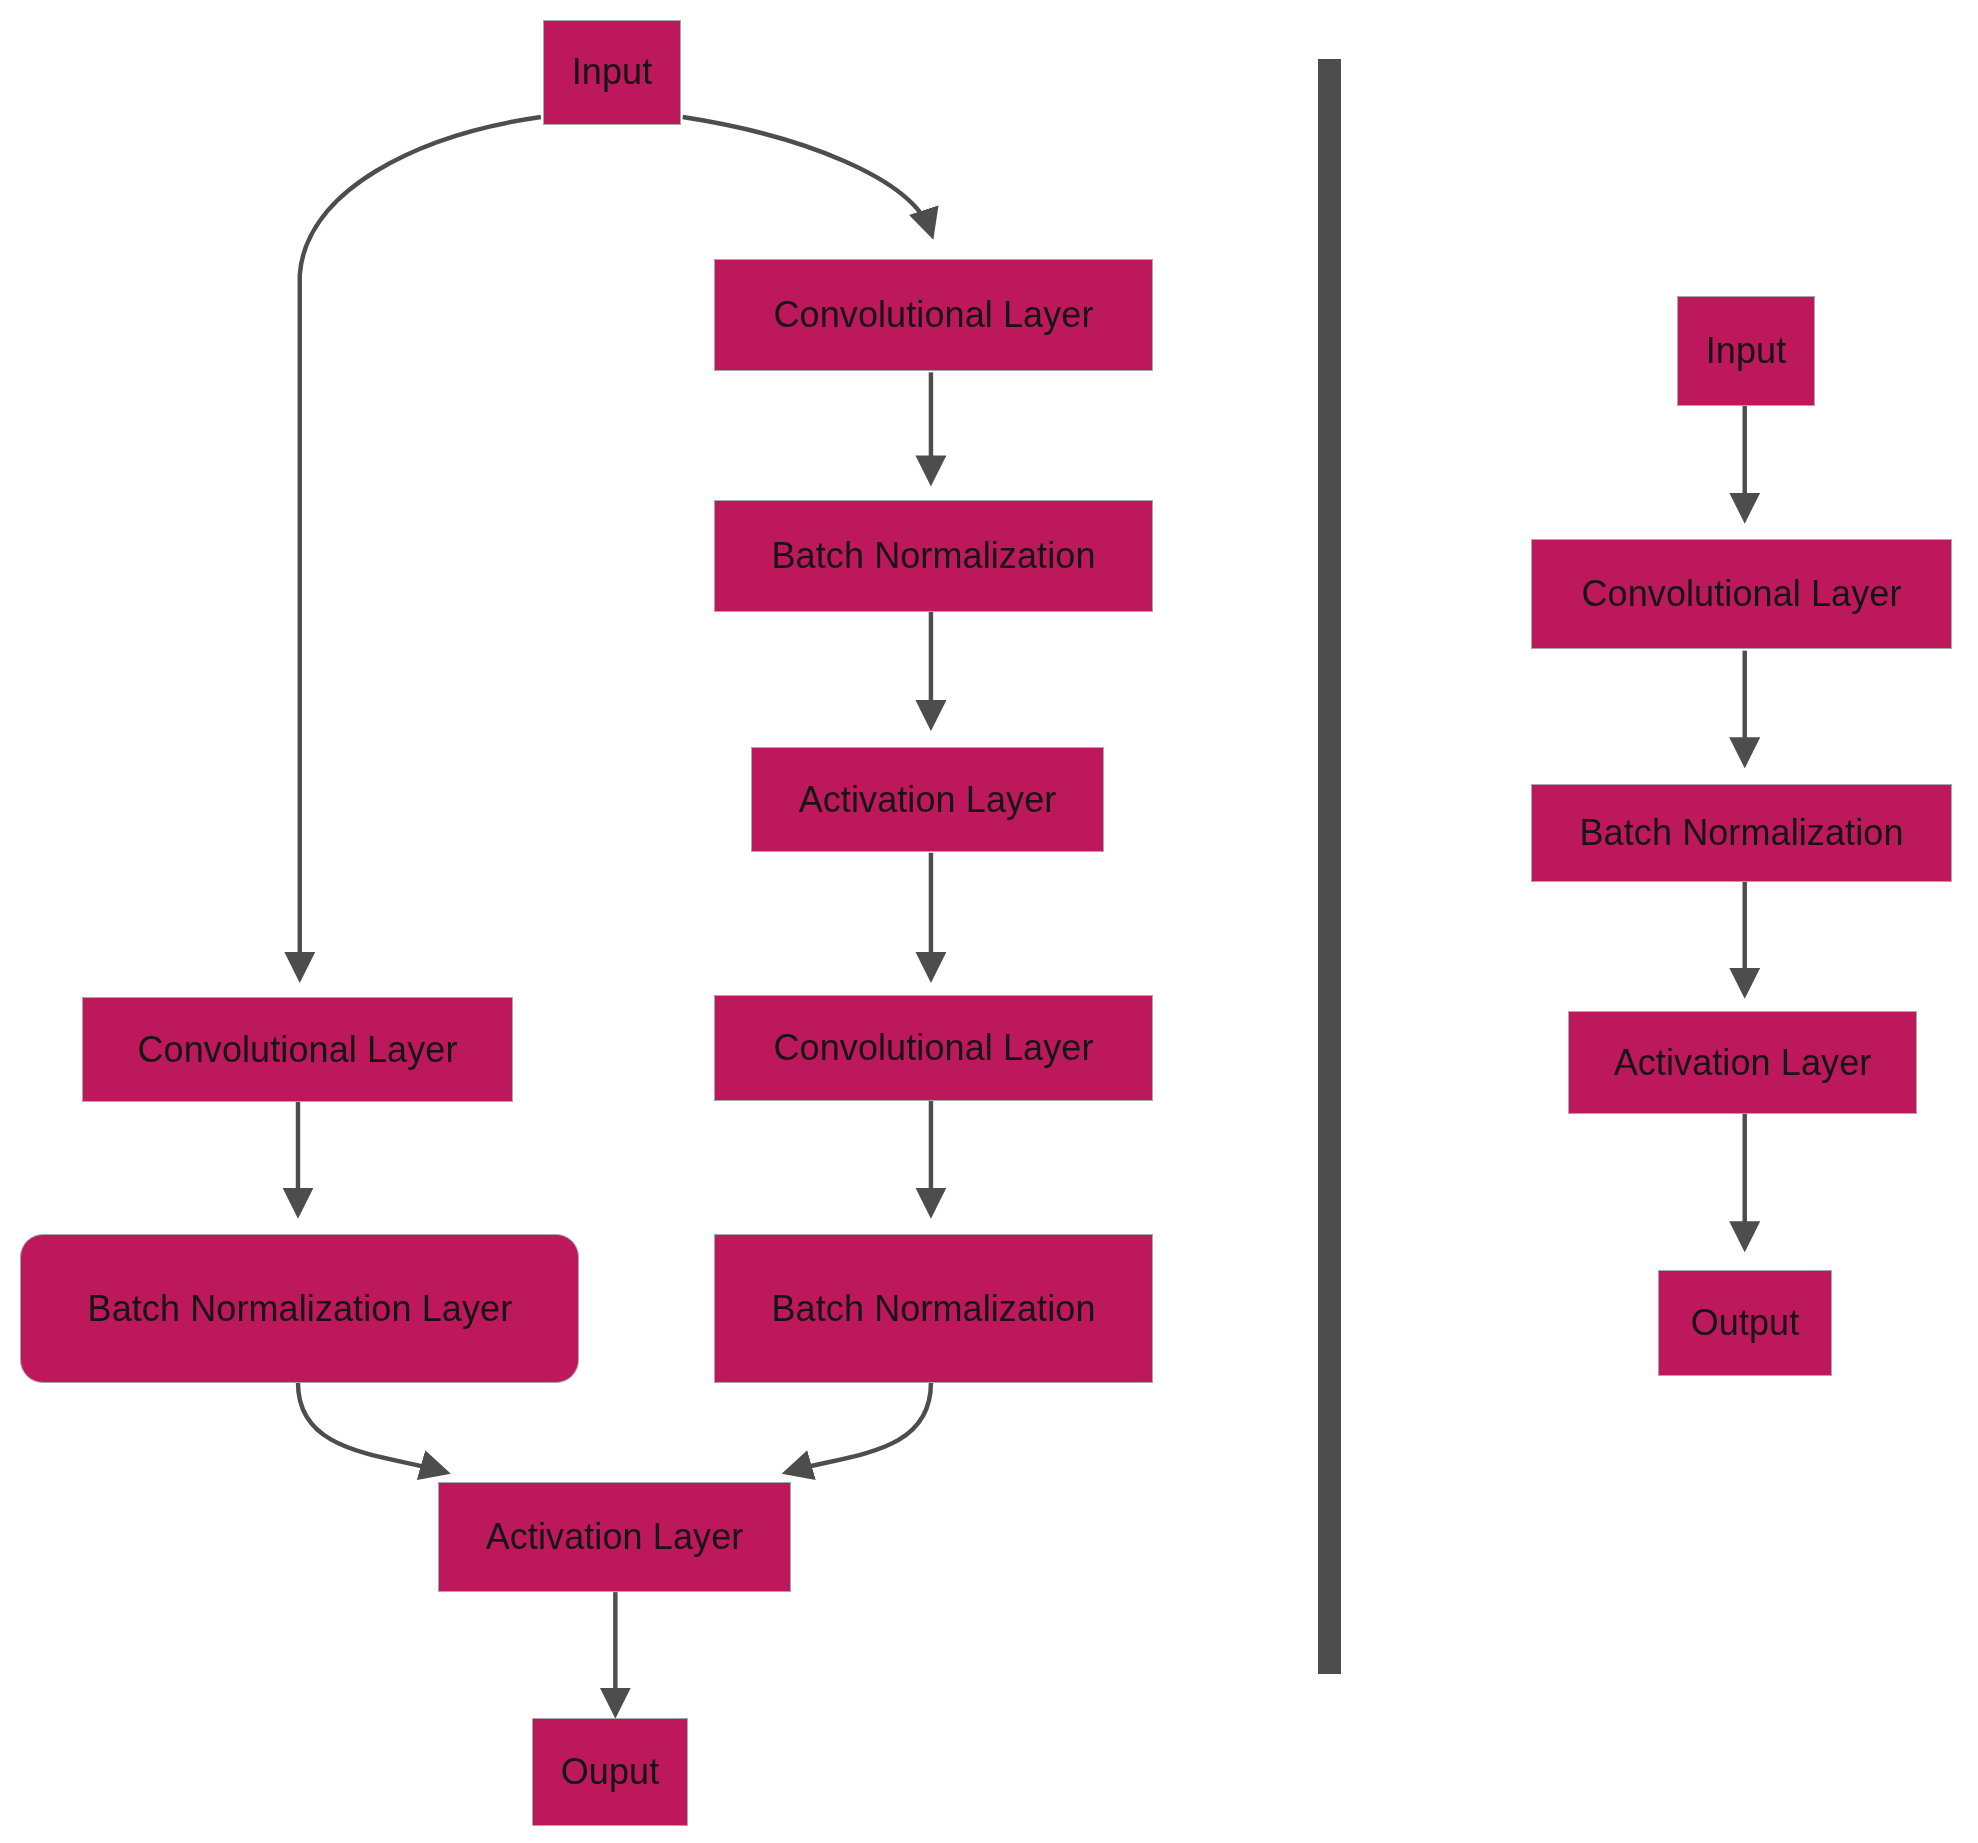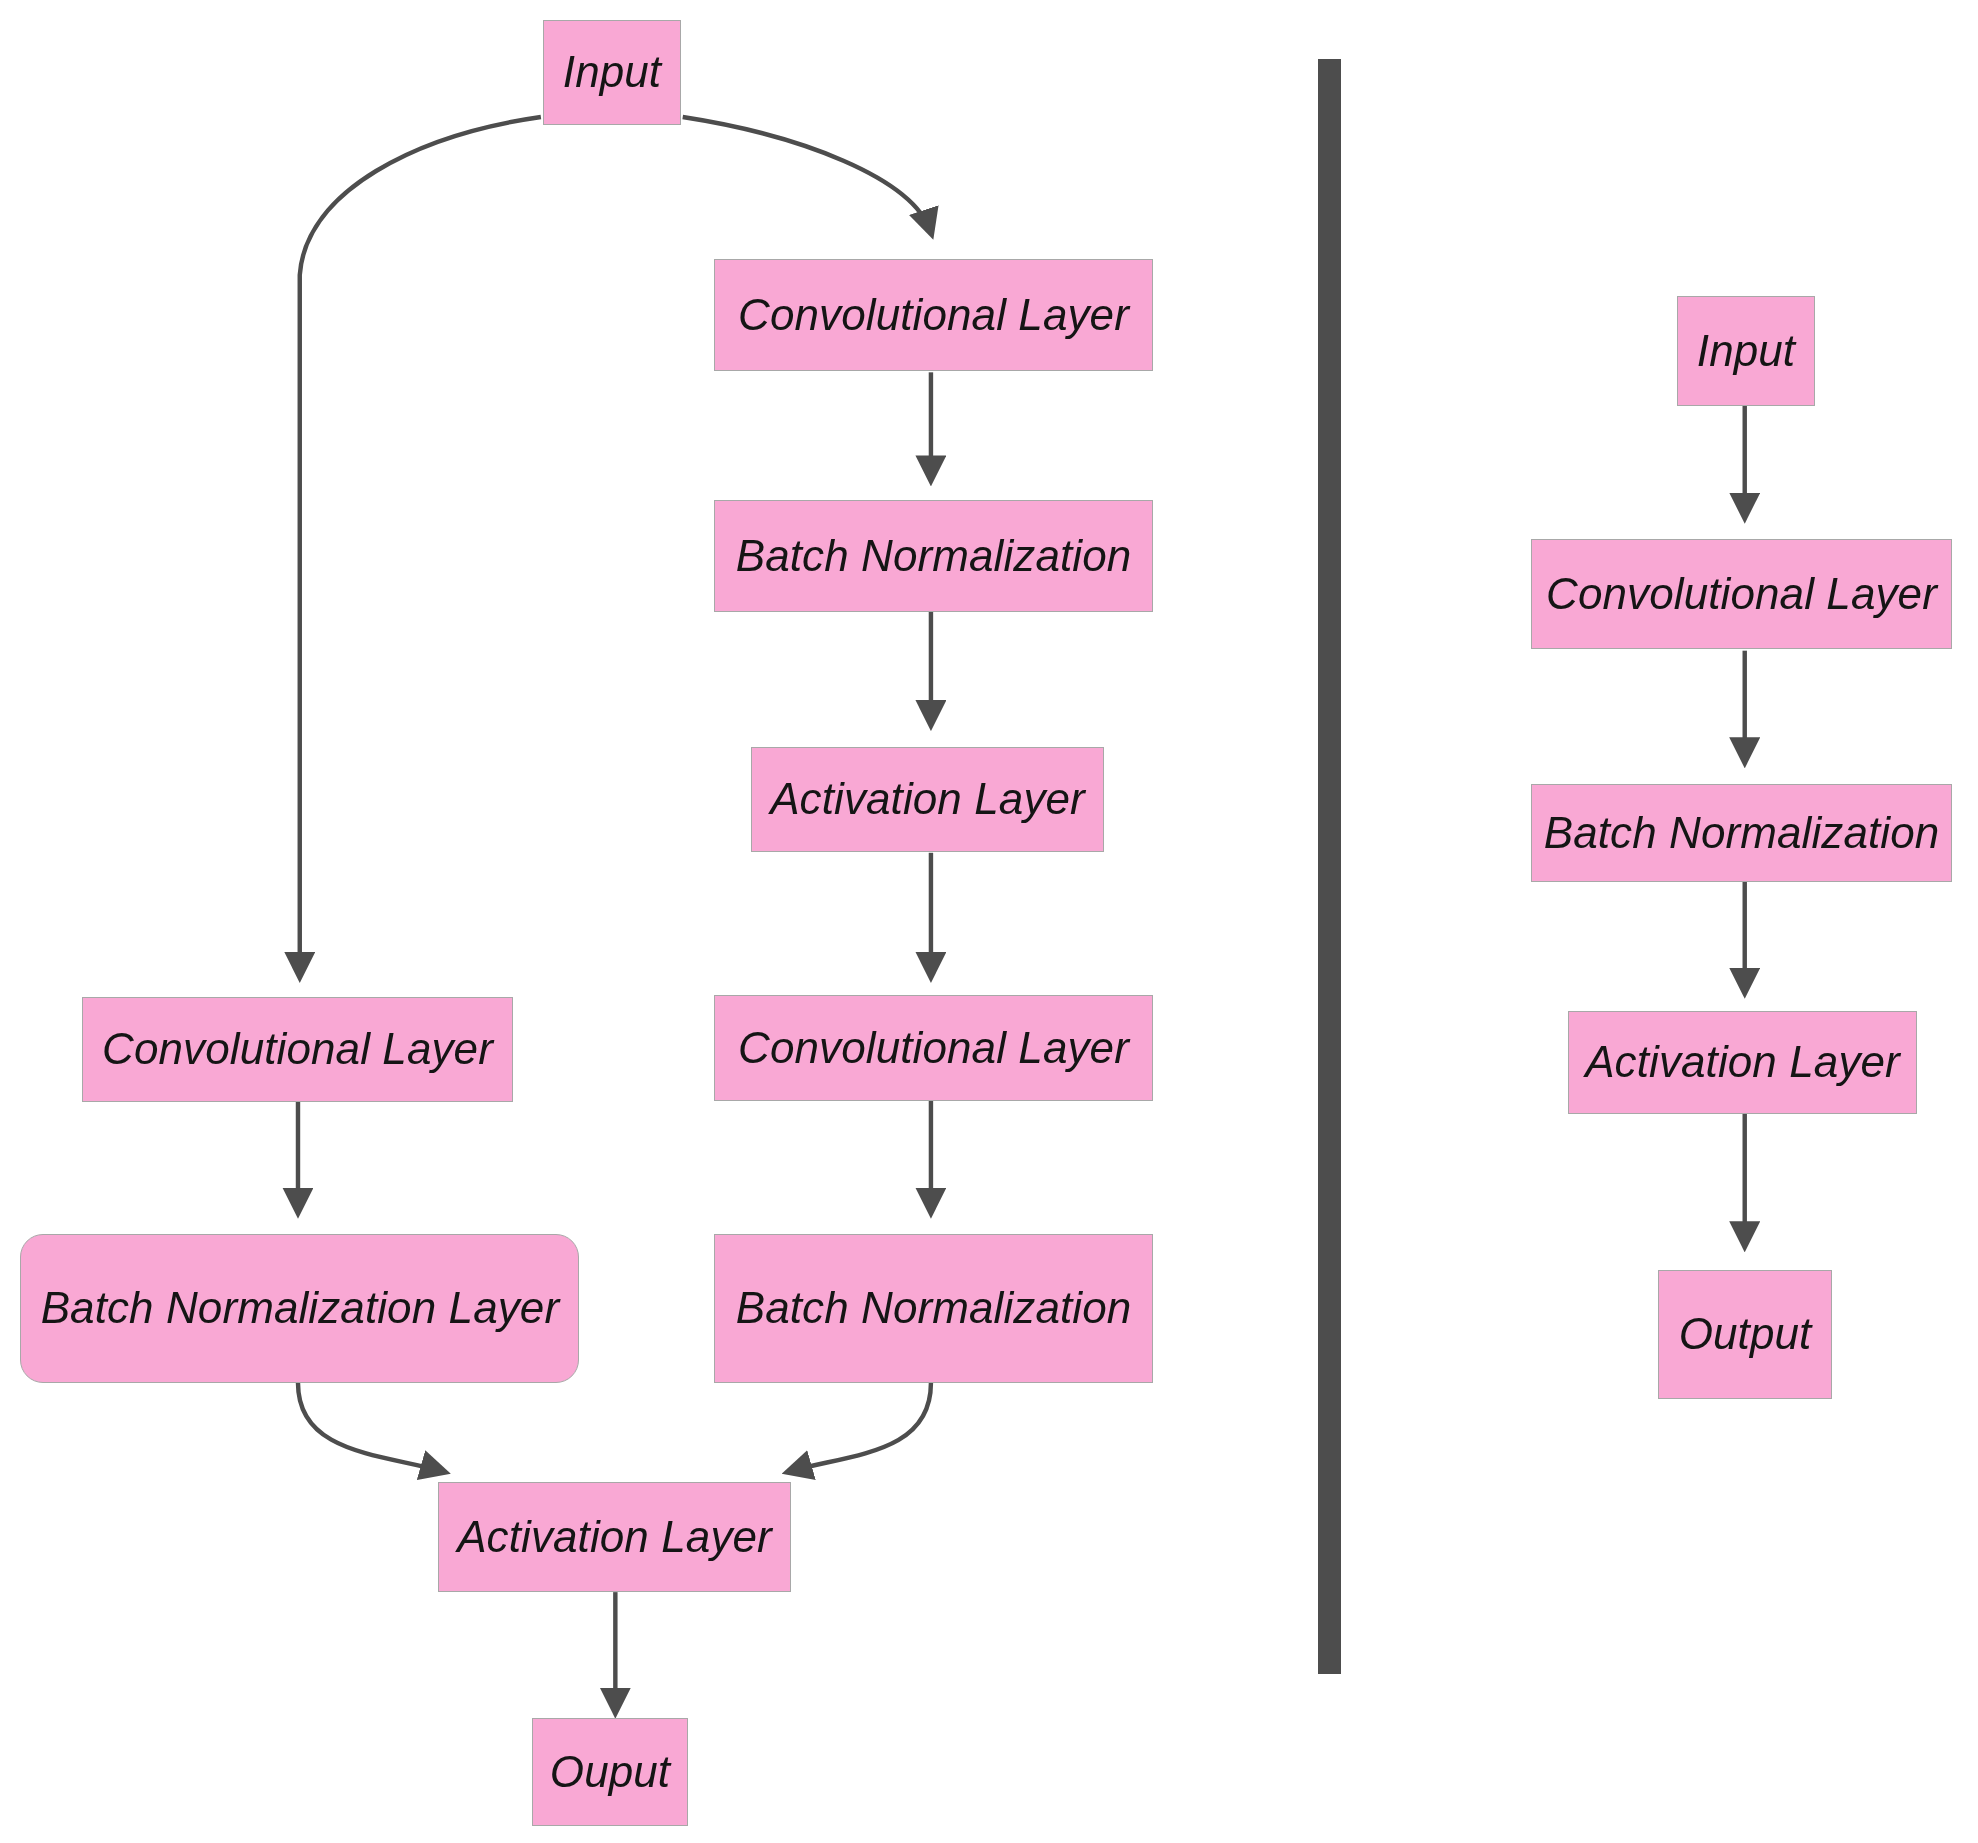--- a/index.html
+++ b/index.html
@@ -22,34 +22,33 @@
     position: absolute;
     left: 0;
     top: 0;
     width: 1978px;
     height: 1843px;
     pointer-events: none;
   }
   .node {
     position: absolute;
     box-sizing: border-box;
-    background: #f9a8d4;
+    background: #be185d;
     border: 1.8px solid #a8a8a8;
     color: #151515;
     display: flex;
     align-items: center;
     justify-content: center;
     text-align: center;
     font-family: "Liberation Sans", sans-serif;
-    font-size: 44px;
+    font-size: 36px;
     line-height: 1.1;
     white-space: nowrap;
     letter-spacing: 0.1px;
     z-index: 2;
-    font-style: italic;
   }
   .divider {
     position: absolute;
     background: #4d4d4d;
     z-index: 1;
   }
 </style>
 </head>
 <body>
 
@@ -114,16 +113,16 @@
   <div class="divider" style="left:1318px; top:59px; width:23px; height:1615px;"></div>
 
   <div class="node" style="left:1677px; top:296px; width:138px; height:110px;">Input</div>
 
   <div class="node" style="left:1531px; top:539px; width:421px; height:110px;">Convolutional Layer</div>
 
   <div class="node" style="left:1531px; top:784px; width:421px; height:98px;">Batch Normalization</div>
 
   <div class="node" style="left:1568px; top:1011px; width:349px; height:103px;">Activation Layer</div>
 
-  <div class="node" style="left:1658px; top:1270px; width:174px; height:129px;">Output</div>
+  <div class="node" style="left:1658px; top:1270px; width:174px; height:106px;">Output</div>
 
 </div>
 
 
 </body></html>

